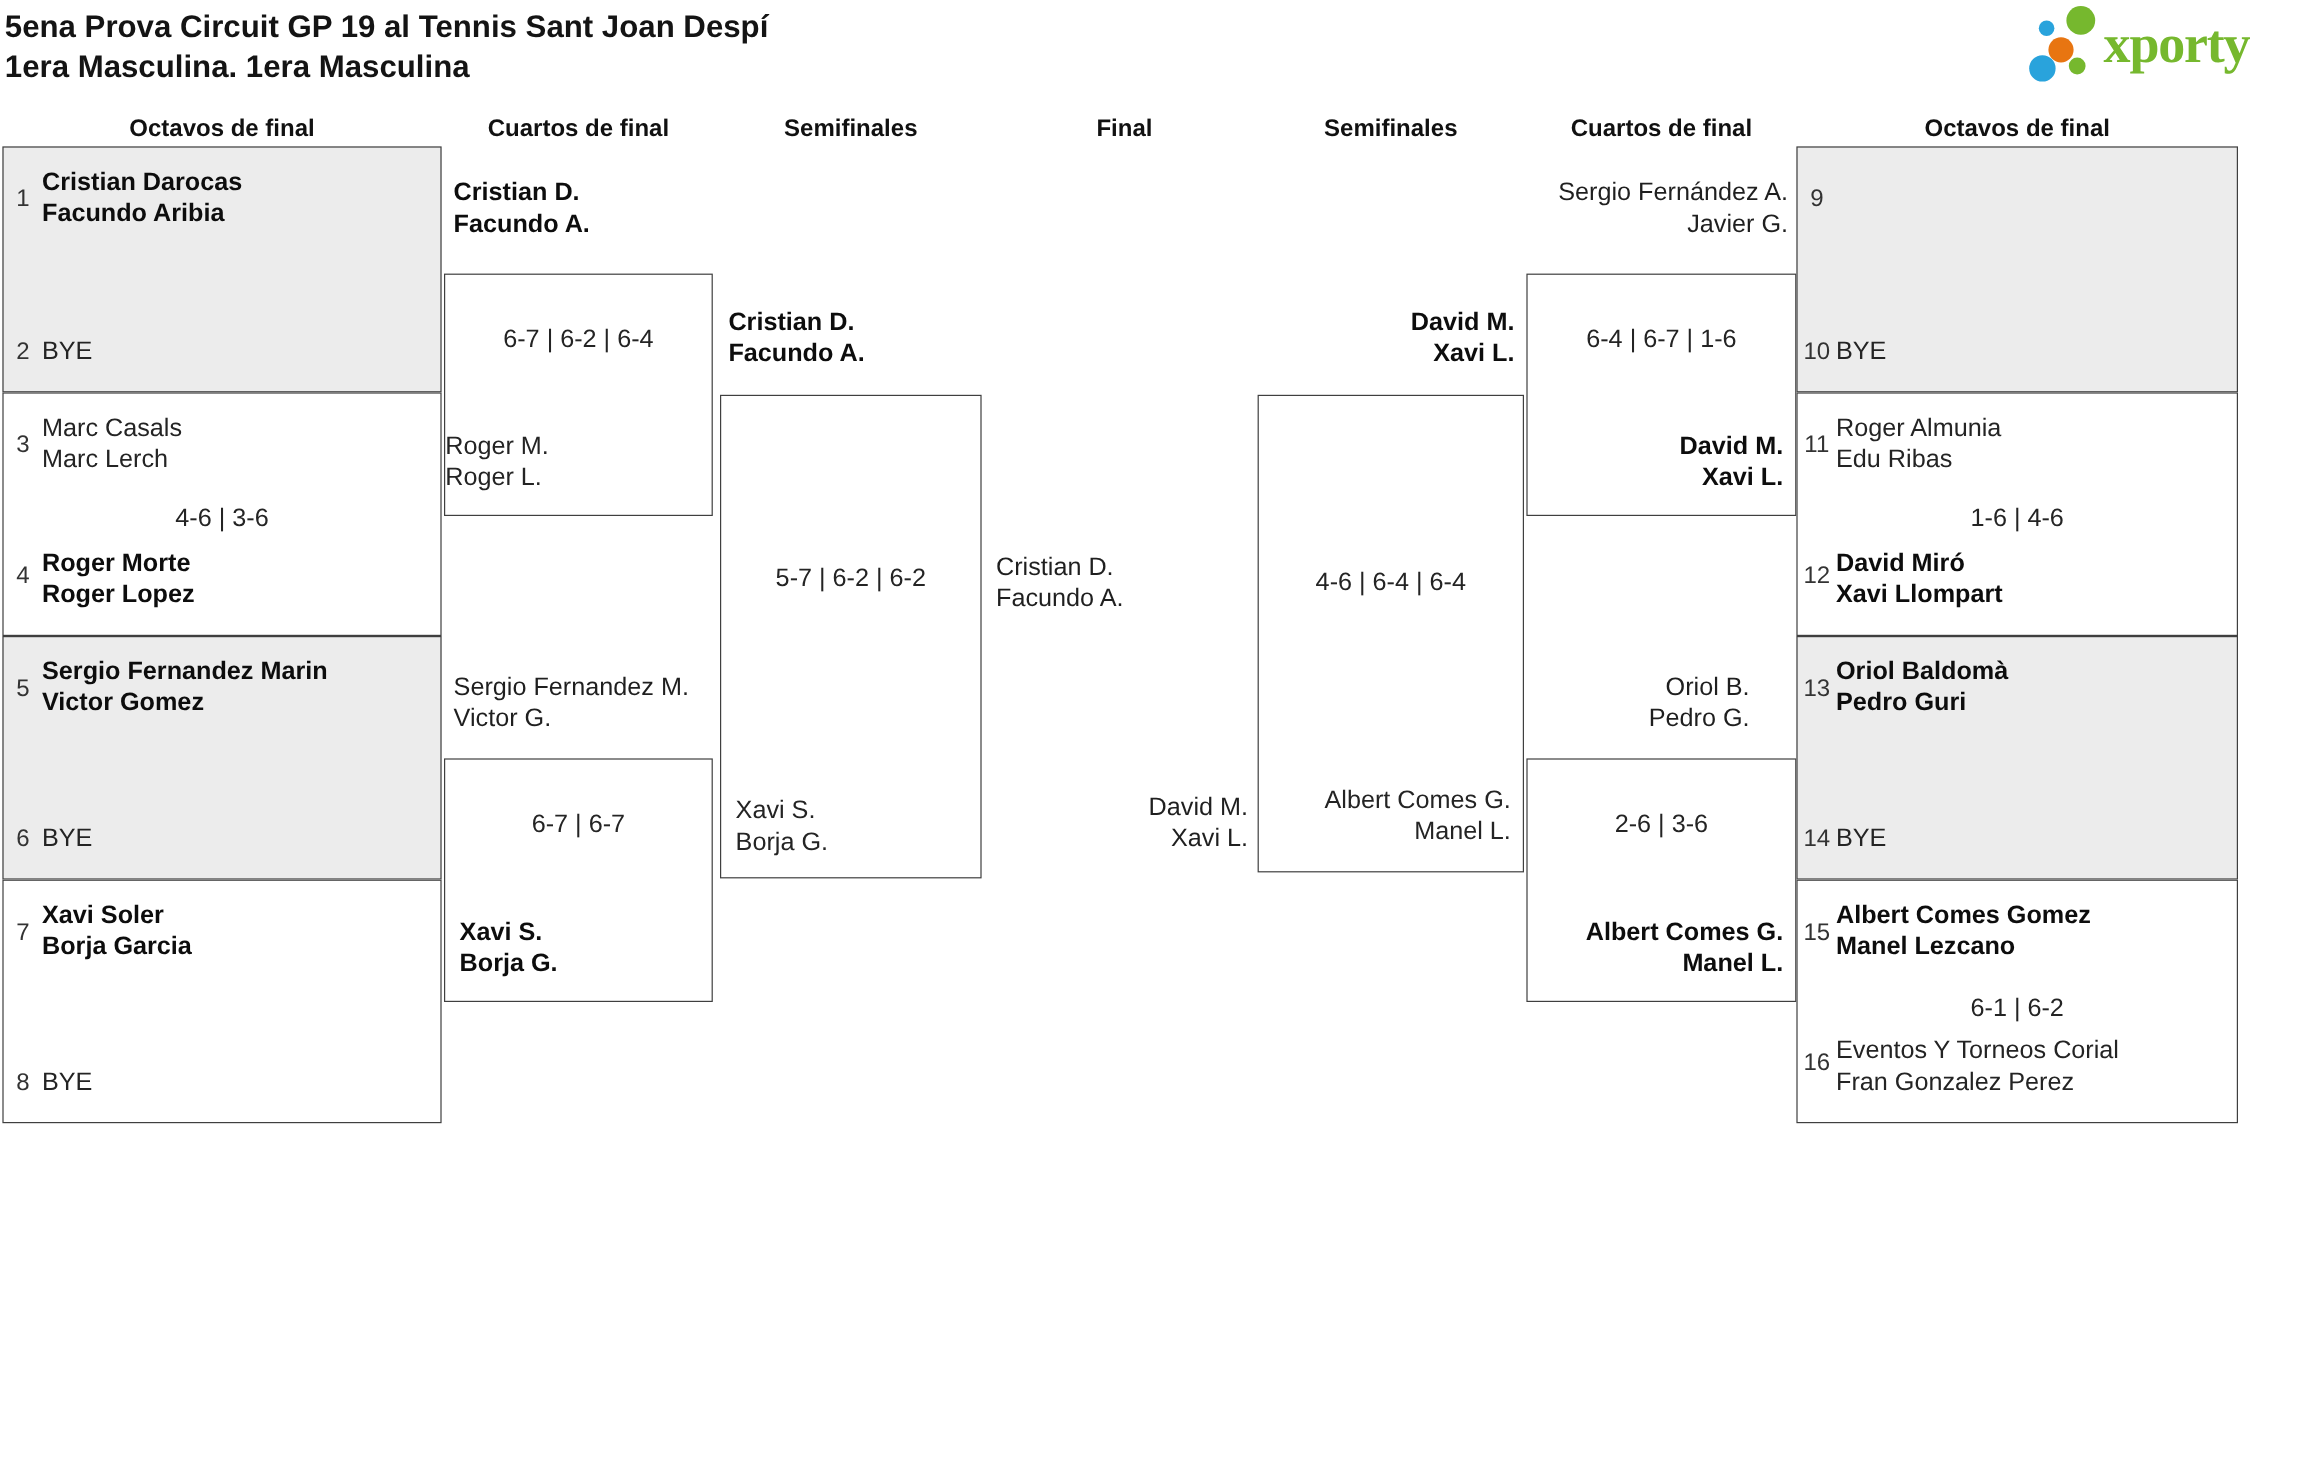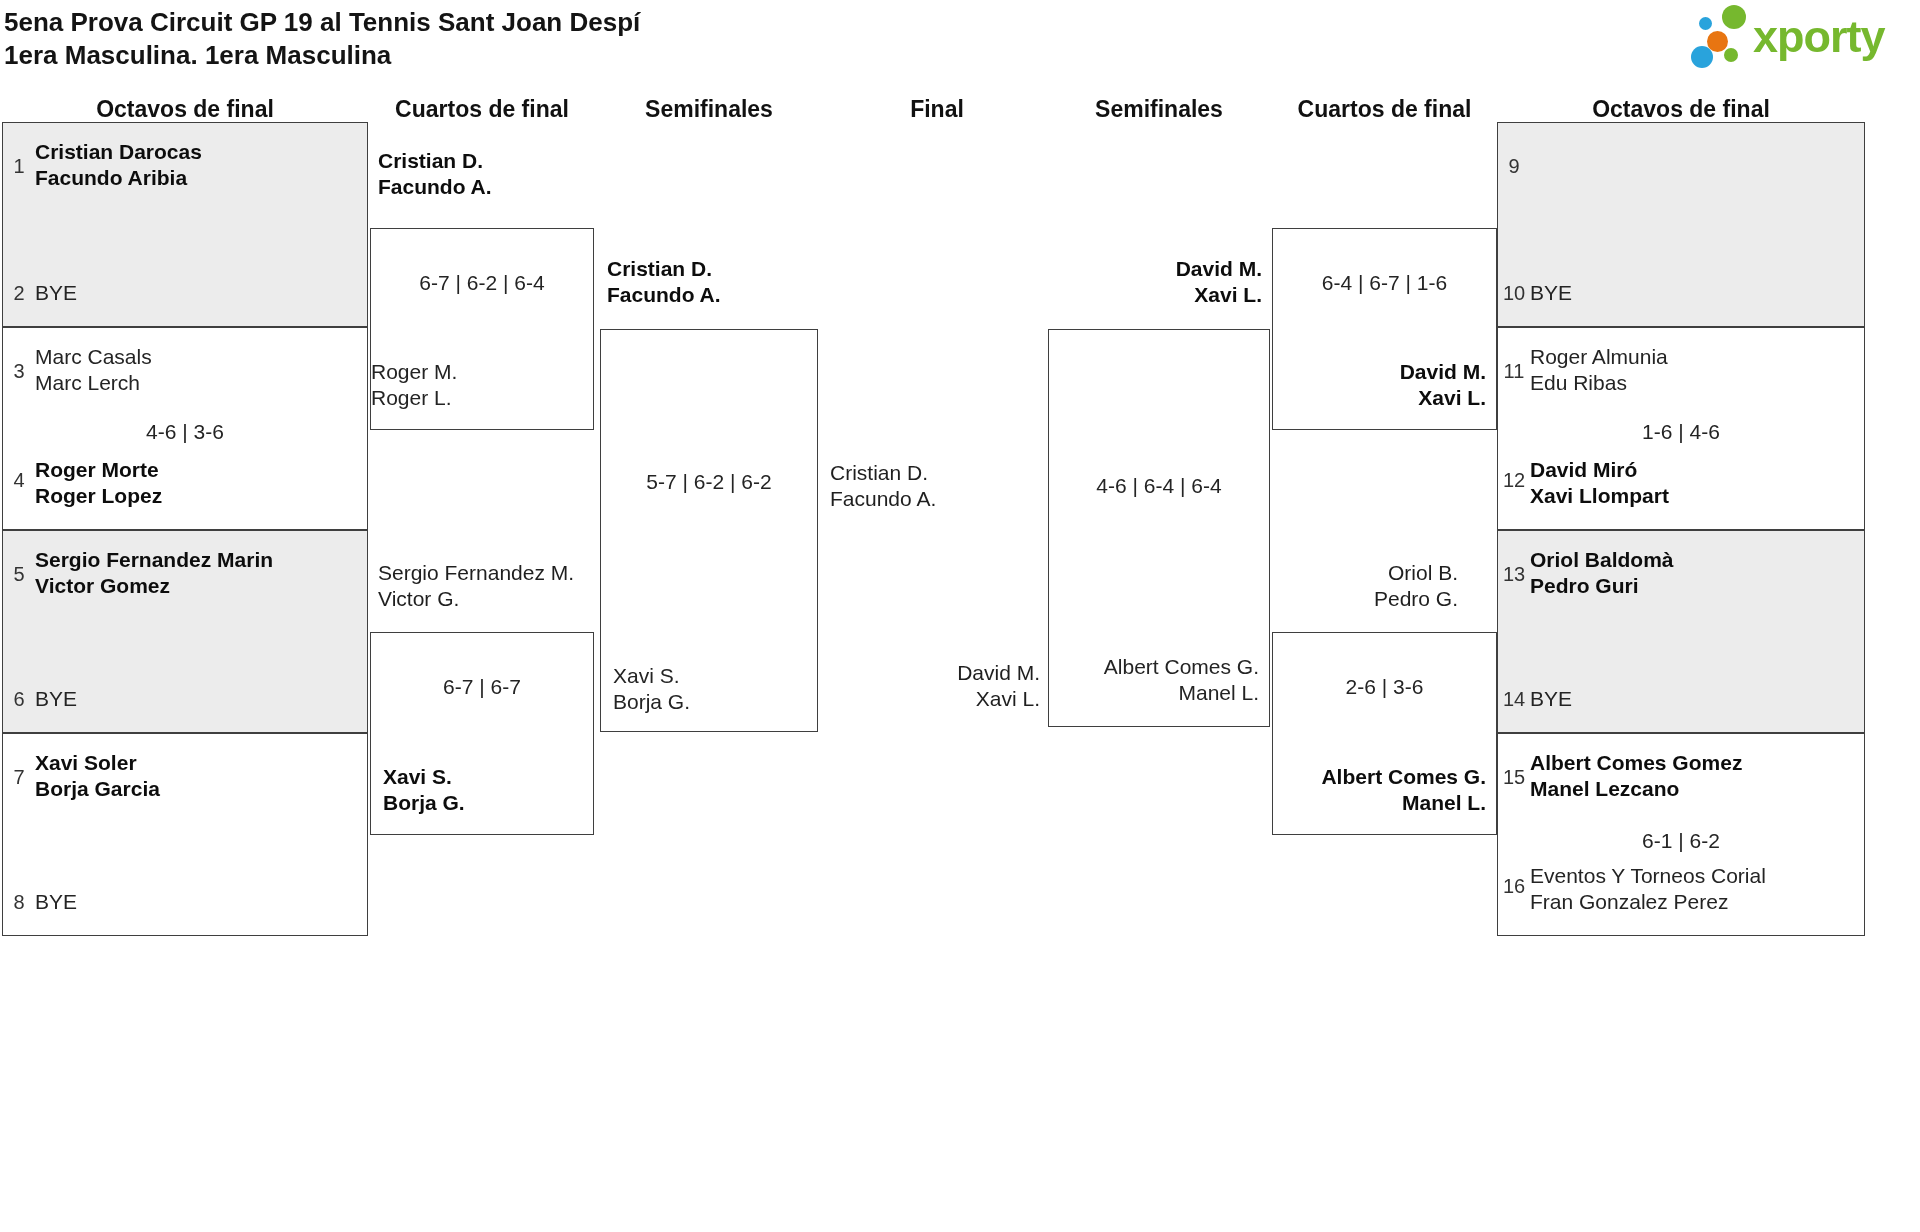--- a/index.html
+++ b/index.html
@@ -1,29 +1,29 @@
 <!DOCTYPE html>
 <html><head>
 <meta charset="utf-8">
 <style>
   html,body{margin:0;padding:0;background:#fff;}
   #stage{position:relative;width:1920px;height:972px;background:#fff;overflow:hidden;
          font-family:"Liberation Sans",sans-serif;color:#1f1f1f;}
   .title{position:absolute;left:4px;top:6px;font-size:26px;line-height:33px;font-weight:700;color:#141414;}
-  .hdr{position:absolute;top:96px;font-size:23px;font-weight:700;color:#111;text-align:center;}
+  .hdr{position:absolute;top:96px;font-size:20px;font-weight:700;color:#111;text-align:center;}
   .box{position:absolute;border:1px solid #3f3f3f;background:#fff;box-sizing:border-box;}
   .gray{background:#ececec;}
   .name{position:absolute;font-size:21px;line-height:26px;color:#242424;white-space:nowrap;}
   .b{font-weight:700;color:#0d0d0d;}
   .ra{text-align:right;}
   .seed{position:absolute;font-size:20px;color:#333;width:24px;text-align:center;line-height:26px;}
   .score{position:absolute;left:0;right:0;text-align:center;font-size:21px;color:#242424;white-space:nowrap;}
   .lbl{position:absolute;font-size:21px;line-height:26px;white-space:nowrap;}
   
-  #logo{position:absolute;left:1690px;top:2px;width:228px;height:72px;}
+  #logo{position:absolute;left:1690px;top:2px;width:228px;height:72px;font-family:Liberation Serif, serif;}
   .dot{position:absolute;border-radius:50%;}
   #logo .txt{position:absolute;left:63px;top:6px;font-size:45px;line-height:58px;font-weight:800;letter-spacing:-1px;}
 </style>
 </head>
 <body>
 
 <div id="stage">
 
   <div class="title">
     <div>5ena Prova Circuit GP 19 al Tennis Sant Joan Despí</div>
@@ -147,20 +147,24 @@
     <div>Xavi L.</div>
   </div>
   <div class="box" style="left:1048px;top:329px;width:222px;height:398px;">
     <div class="score" style="top:144px;">4-6 | 6-4 | 6-4</div>
     <div class="name ra" style="right:10px;bottom:20px;">
       <div>Albert Comes G.</div>
       <div>Manel L.</div>
     </div>
   </div>
 
+  <div class="lbl ra" style="left:1272px;top:148px;width:218px;">
+    <div>Sergio Fernández A.</div>
+    <div>Javier G.</div>
+  </div>
   <div class="box" style="left:1272px;top:228px;width:225px;height:202px;">
     <div class="score" style="top:42px;">6-4 | 6-7 | 1-6</div>
     <div class="name b ra" style="right:10px;bottom:18px;">
       <div>David M.</div>
       <div>Xavi L.</div>
     </div>
   </div>
 
   <div class="lbl ra" style="left:1240px;top:560px;width:218px;">
     <div>Oriol B.</div>

